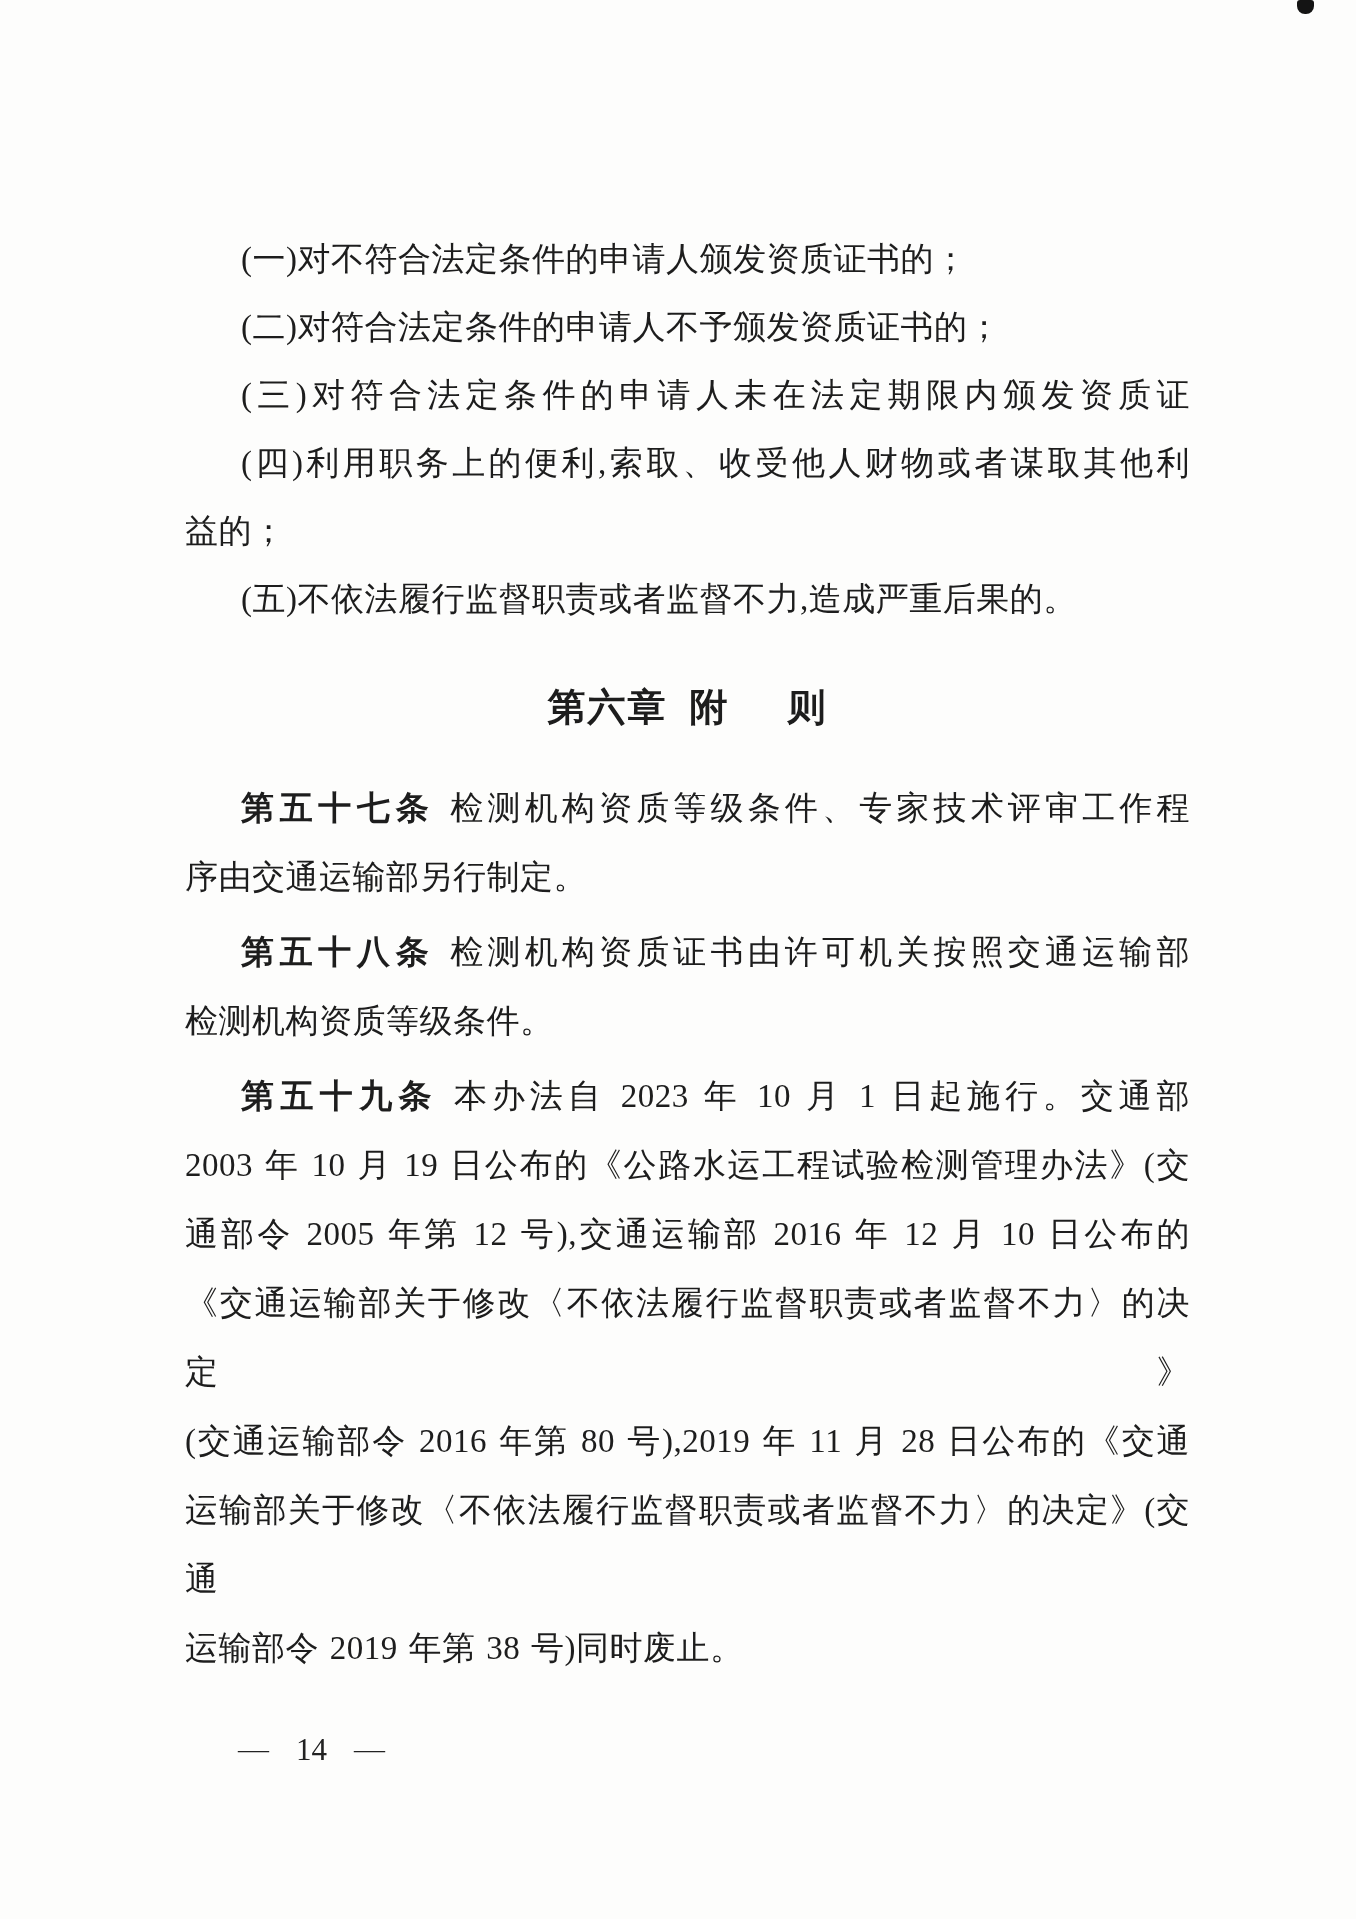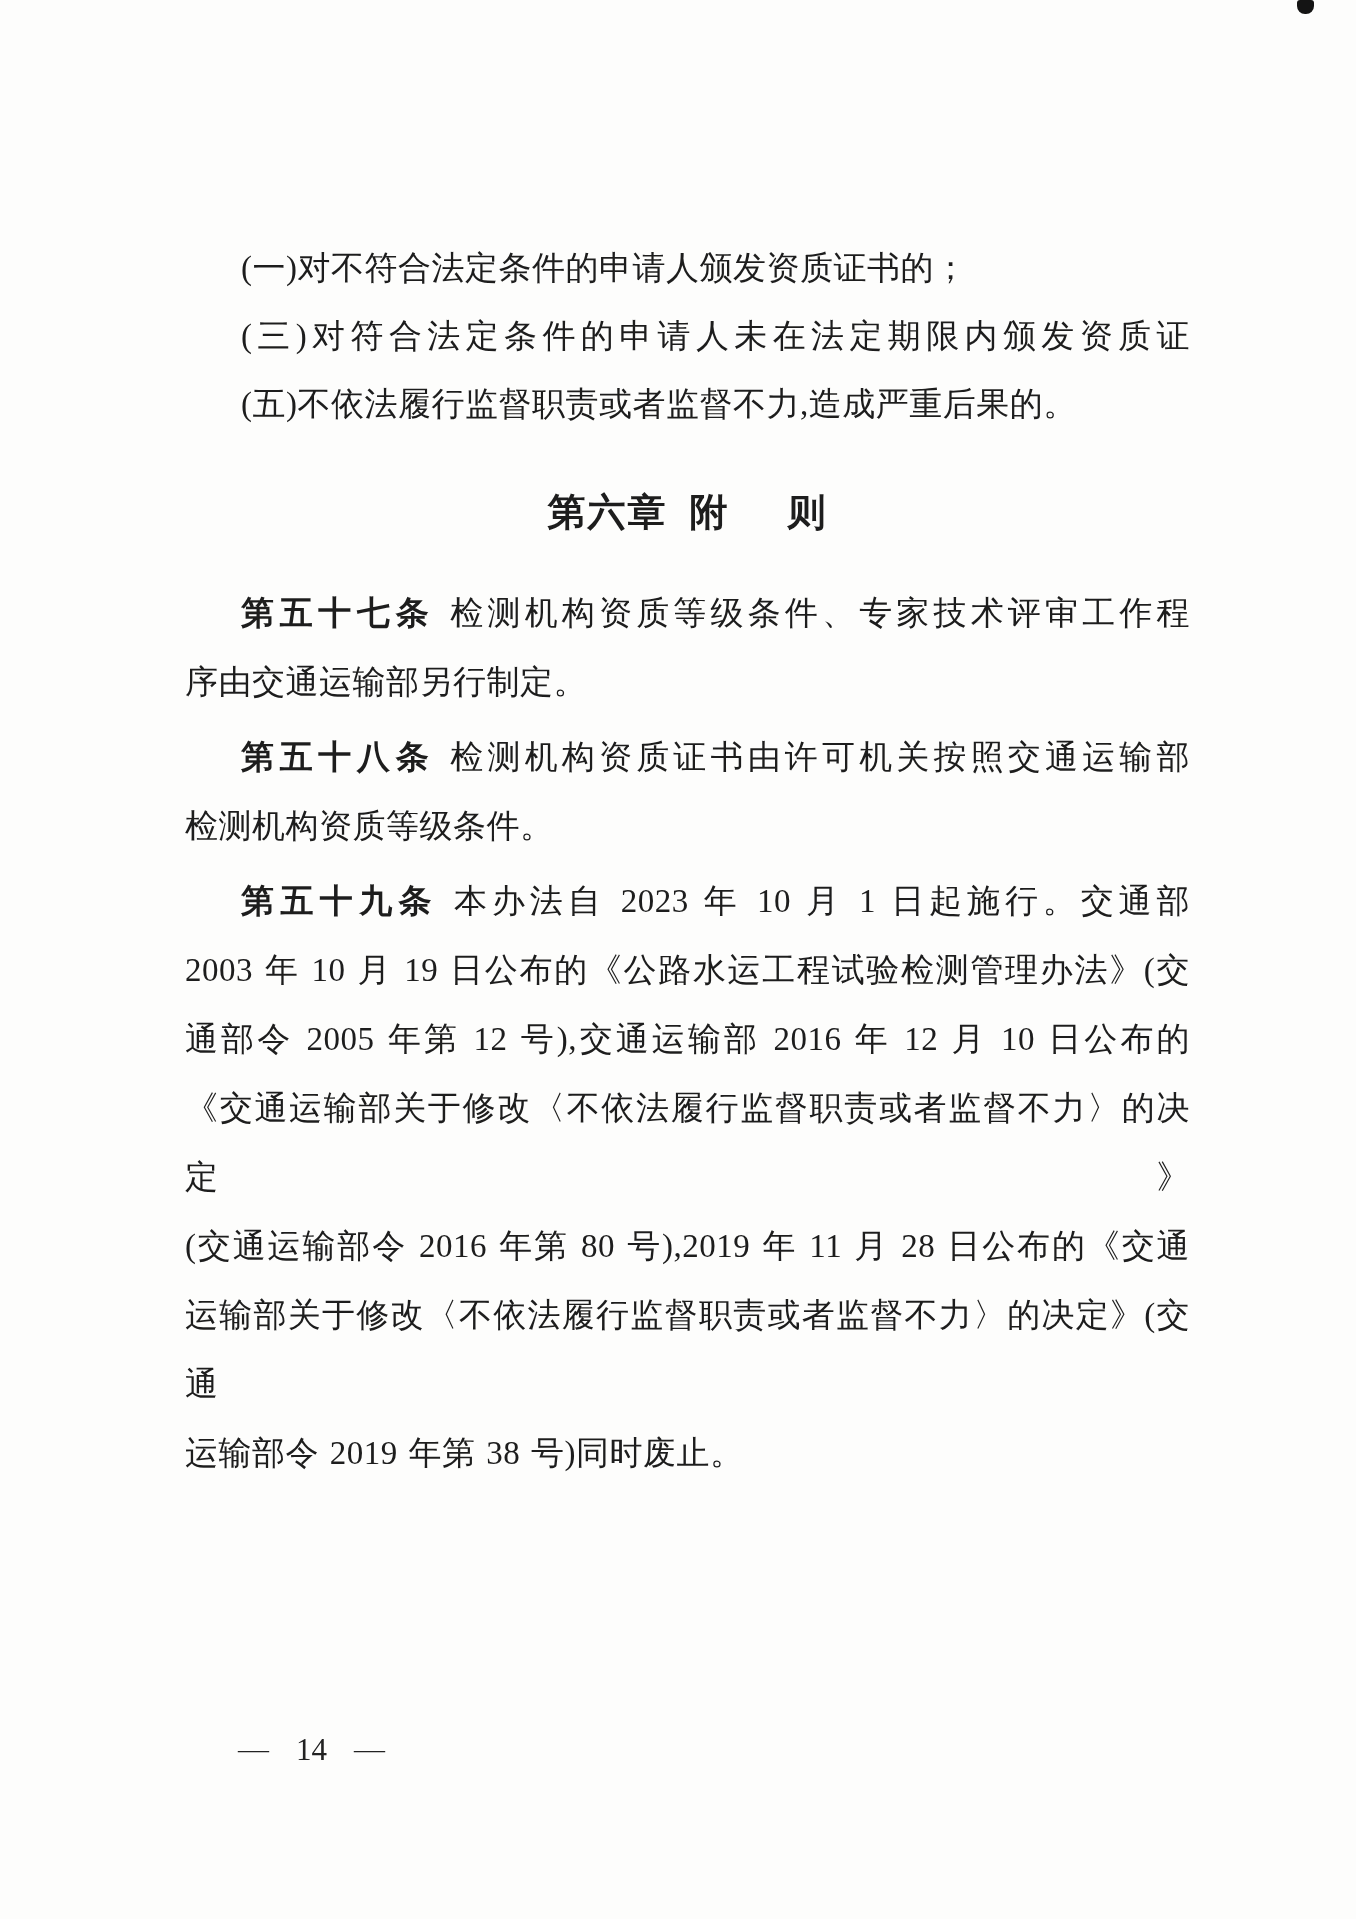--- a/index.html
+++ b/index.html
@@ -10,21 +10,21 @@
     color: #1d1d1d;
     position: relative;
     overflow: hidden;
   }
   .page {
     position: absolute; inset: 0;
     background: #fdfdfc;
   }
   .content {
     position: absolute;
-    left: 185px; top: 16px;
+    left: 185px; top: 7px;
     width: 1005px;
     padding-top: 218px;
   }
   section { margin: 0; padding: 0; }
   .line {
     font-size: 33px;
     line-height: 68px;
     letter-spacing: 0.5px;
     text-align: justify;
     text-align-last: justify;
@@ -75,21 +75,28 @@
 <body>
 
 <div class="page">
   <div class="content">
 
     <section id="clauses">
         <div class="clause">
           <div class="line first last">(一)对不符合法定条件的申请人颁发资质证书的；</div>
         </div>
         <div class="clause">
+          <div class="line first last">(二)对符合法定条件的申请人不予颁发资质证书的；</div>
+        </div>
+        <div class="clause">
           <div class="line first">(三)对符合法定条件的申请人未在法定期限内颁发资质证</div>
+        </div>
+        <div class="clause">
+          <div class="line first">(四)利用职务上的便利,索取、收受他人财物或者谋取其他利</div>
+          <div class="line last">益的；</div>
         </div>
         <div class="clause">
           <div class="line first last">(五)不依法履行监督职责或者监督不力,造成严重后果的。</div>
         </div>
       </section>
 
     <h2 class="chapter">
       <span class="w0">第六章</span><span class="w1">附</span><span class="w2">则</span>
     </h2>
 

